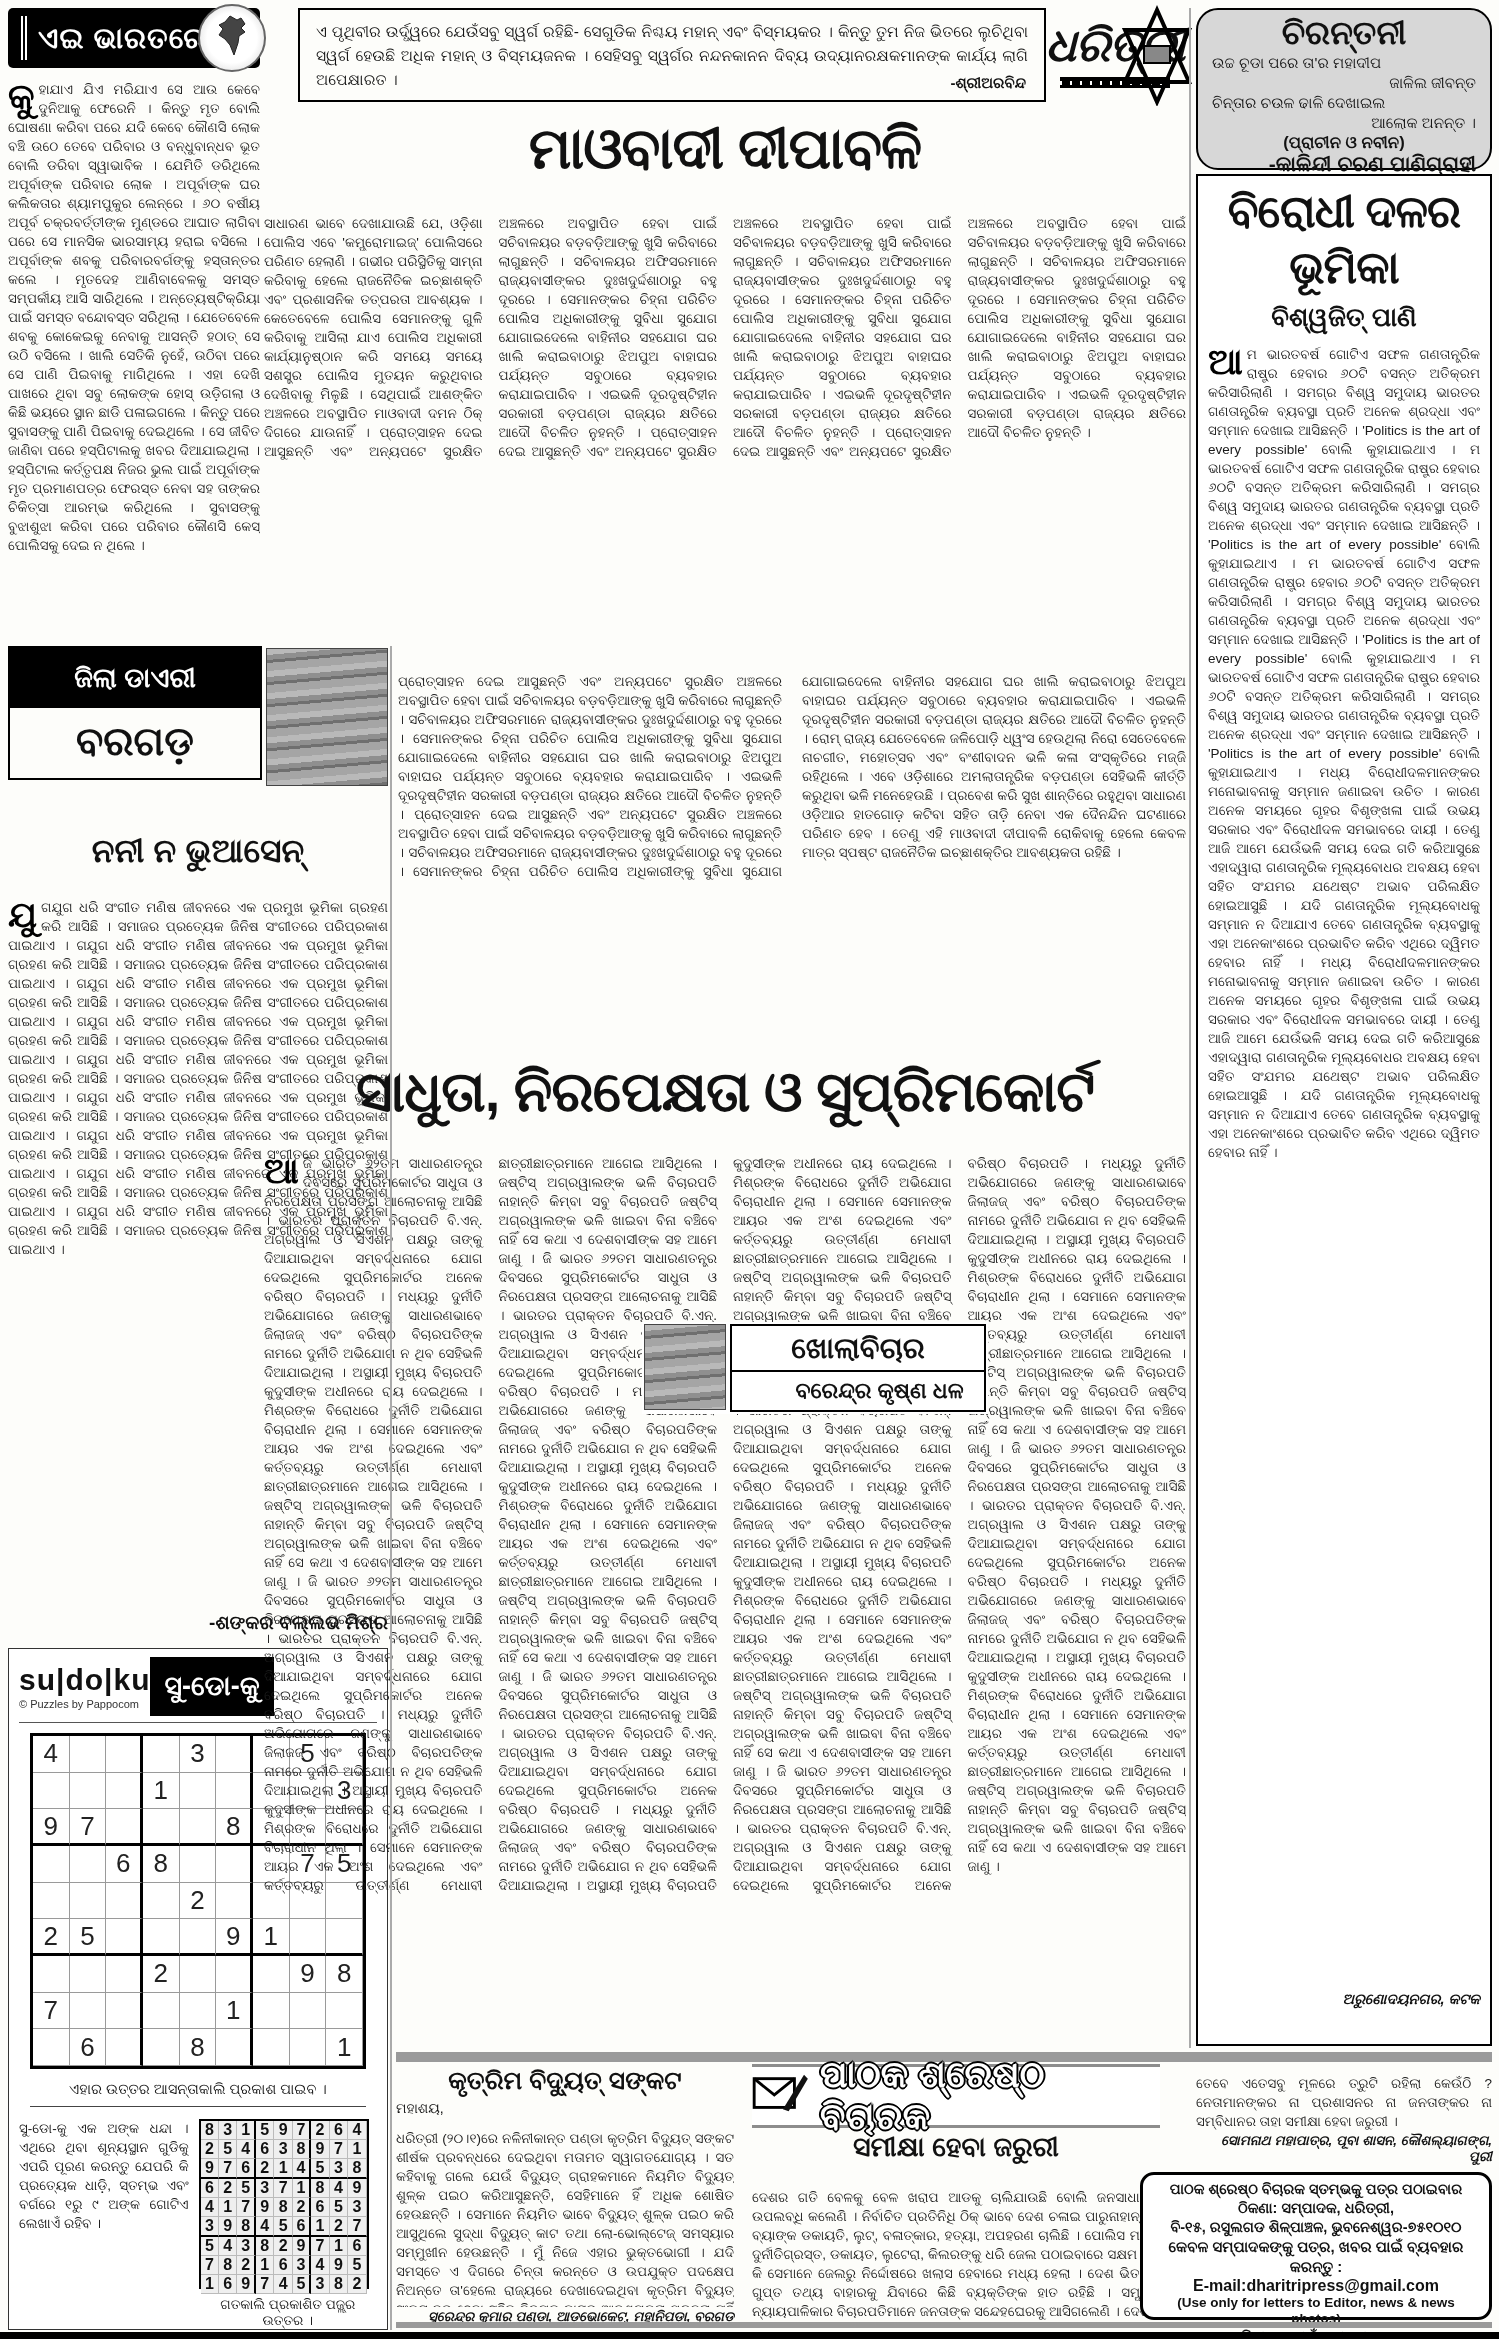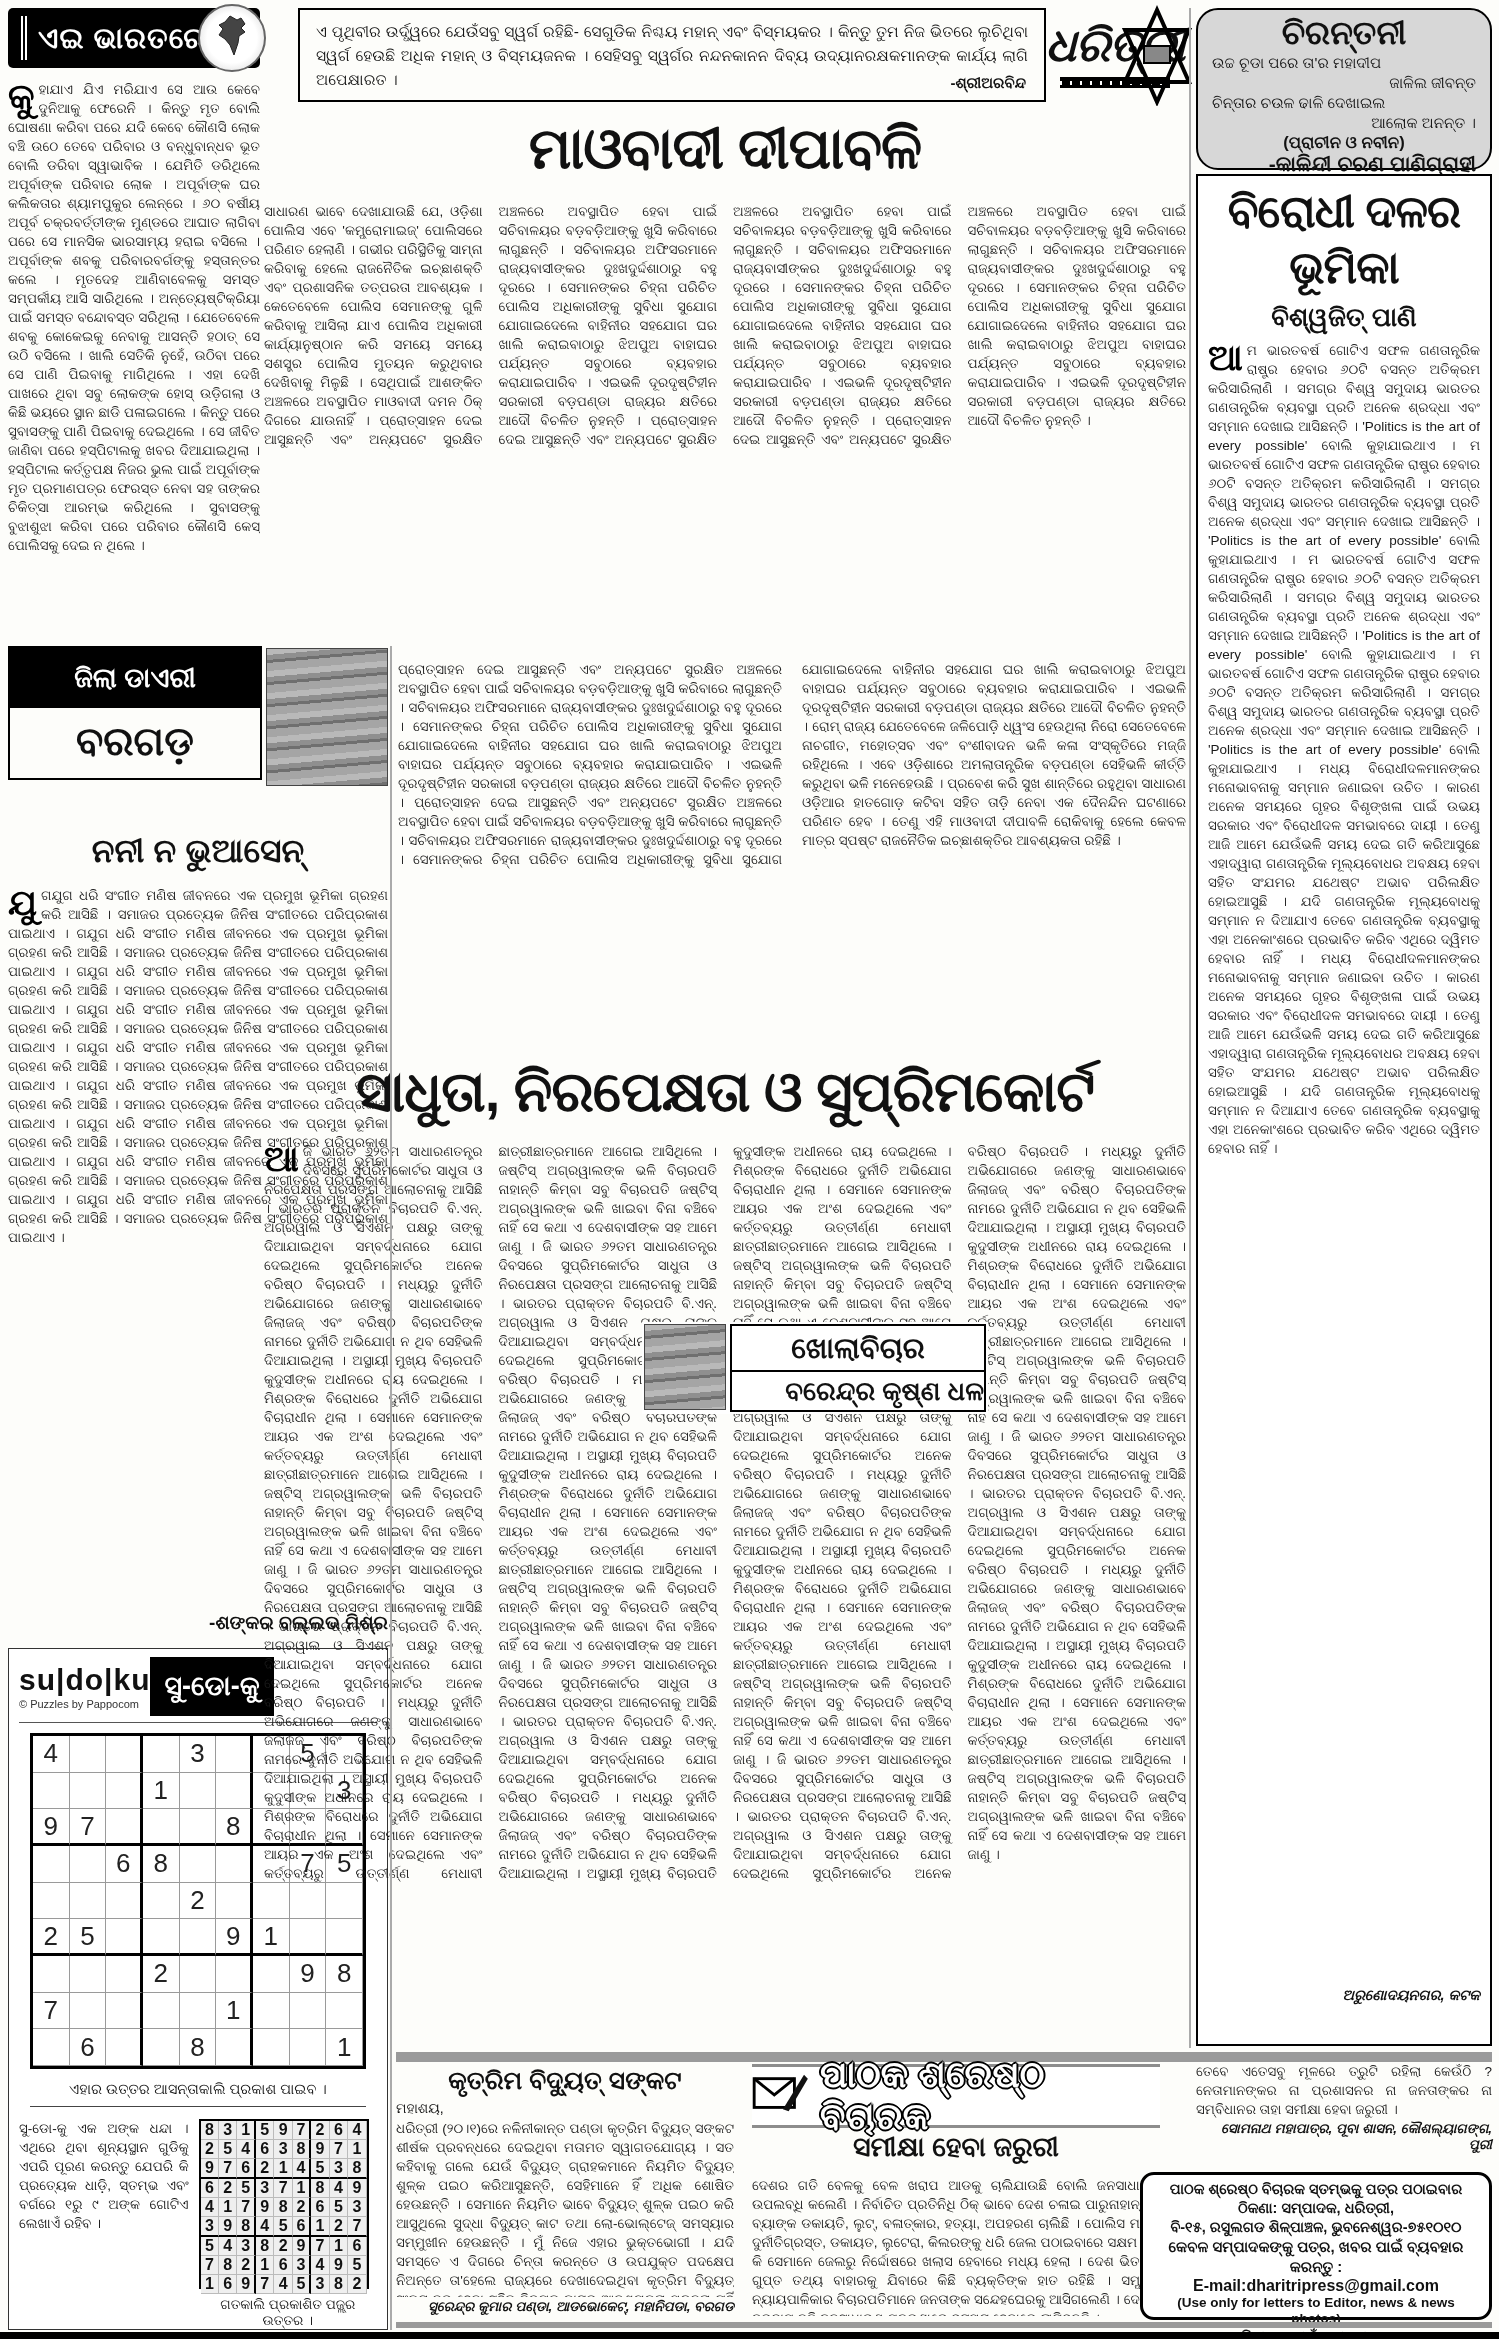--- a/index.html
+++ b/index.html
@@ -1,21 +1,21 @@
 <!DOCTYPE html>
 <html><head>
 <meta charset="utf-8">
 <style>
   * { margin:0; padding:0; box-sizing:border-box; }
   html,body { background:#e8e8e4; }
   body { font-family:"Liberation Sans","DejaVu Sans",sans-serif; color:#111; }
   #page { position:relative; width:1499px; height:2339px; background:#fdfdfa; overflow:hidden; margin:0 auto; }
   .abs { position:absolute; }
   .just { text-align:justify; text-justify:inter-word; overflow:hidden; }
-  .body-txt { font-size:13.5px; line-height:19px; color:#1a1a1a; }
+  .body-txt { font-size:13.5px; line-height:19px; color:#1a1a1a;margin-top:12px; }
   .cols4 { column-count:4; column-gap:16px; }
   .cols2 { column-count:2; column-gap:20px; }
   .dropcap { float:left; font-size:36px; line-height:30px; font-weight:bold; padding:2px 4px 0 0; color:#000; }
   .sig-right { text-align:right; font-weight:bold; }
 
   
   .ei-box { left:8px; top:8px; width:252px; height:630px; }
   .ei-head { position:relative; height:60px; background:#000; border-radius:5px; color:#fff;
              font-size:29px; font-weight:bold; line-height:60px; padding-left:30px; letter-spacing:1px; }
   .ei-head::before { content:""; position:absolute; left:10px; top:8px; bottom:8px; width:12px;
@@ -71,21 +71,21 @@
   .sud-sol-cap { text-align:center; font-size:13.5px; margin-top:8px; }
 
   
   .headline2 { left:264px; top:1050px; width:922px; height:84px; font-size:56px; font-weight:800;
                text-align:center; line-height:84px; letter-spacing:-1px; }
   .sad-body { left:264px; top:1142px; width:922px; height:906px; }
   .inset { left:642px; top:1322px; width:346px; height:92px; display:flex; background:#fff; padding:2px; }
   .inset-photo { width:82px; height:86px; flex:none; }
   .inset-box { flex:1; border:2.5px solid #000; margin-left:4px; display:flex; flex-direction:column; }
   .inset-title { font-size:29px; font-weight:800; text-align:center; border-bottom:2px solid #000; line-height:44px; }
-  .inset-author { font-size:26px; font-weight:bold; text-align:right; line-height:38px;margin-left:43px; }
+  .inset-author { font-size:22px; font-weight:bold; text-align:center; line-height:38px;margin-left:43px; }
 
   
   .chira { left:1196px; top:8px; width:296px; height:162px; background:#d7d7d7; border:2px solid #000;
            border-radius:22px; padding:4px 14px; }
   .chira-title { font-size:33px; font-weight:800; text-align:center; }
   .chira-line { font-size:15px; line-height:20px; }
   .t-right { text-align:right; }
   .chira-sub { text-align:center; font-weight:bold; font-size:16.5px; }
   .chira-auth { text-align:right; font-weight:800; font-size:21px; }
   .bir-box { left:1196px; top:174px; width:296px; height:1872px; border:2.5px solid #000; padding:8px 10px; background:#fff; }

